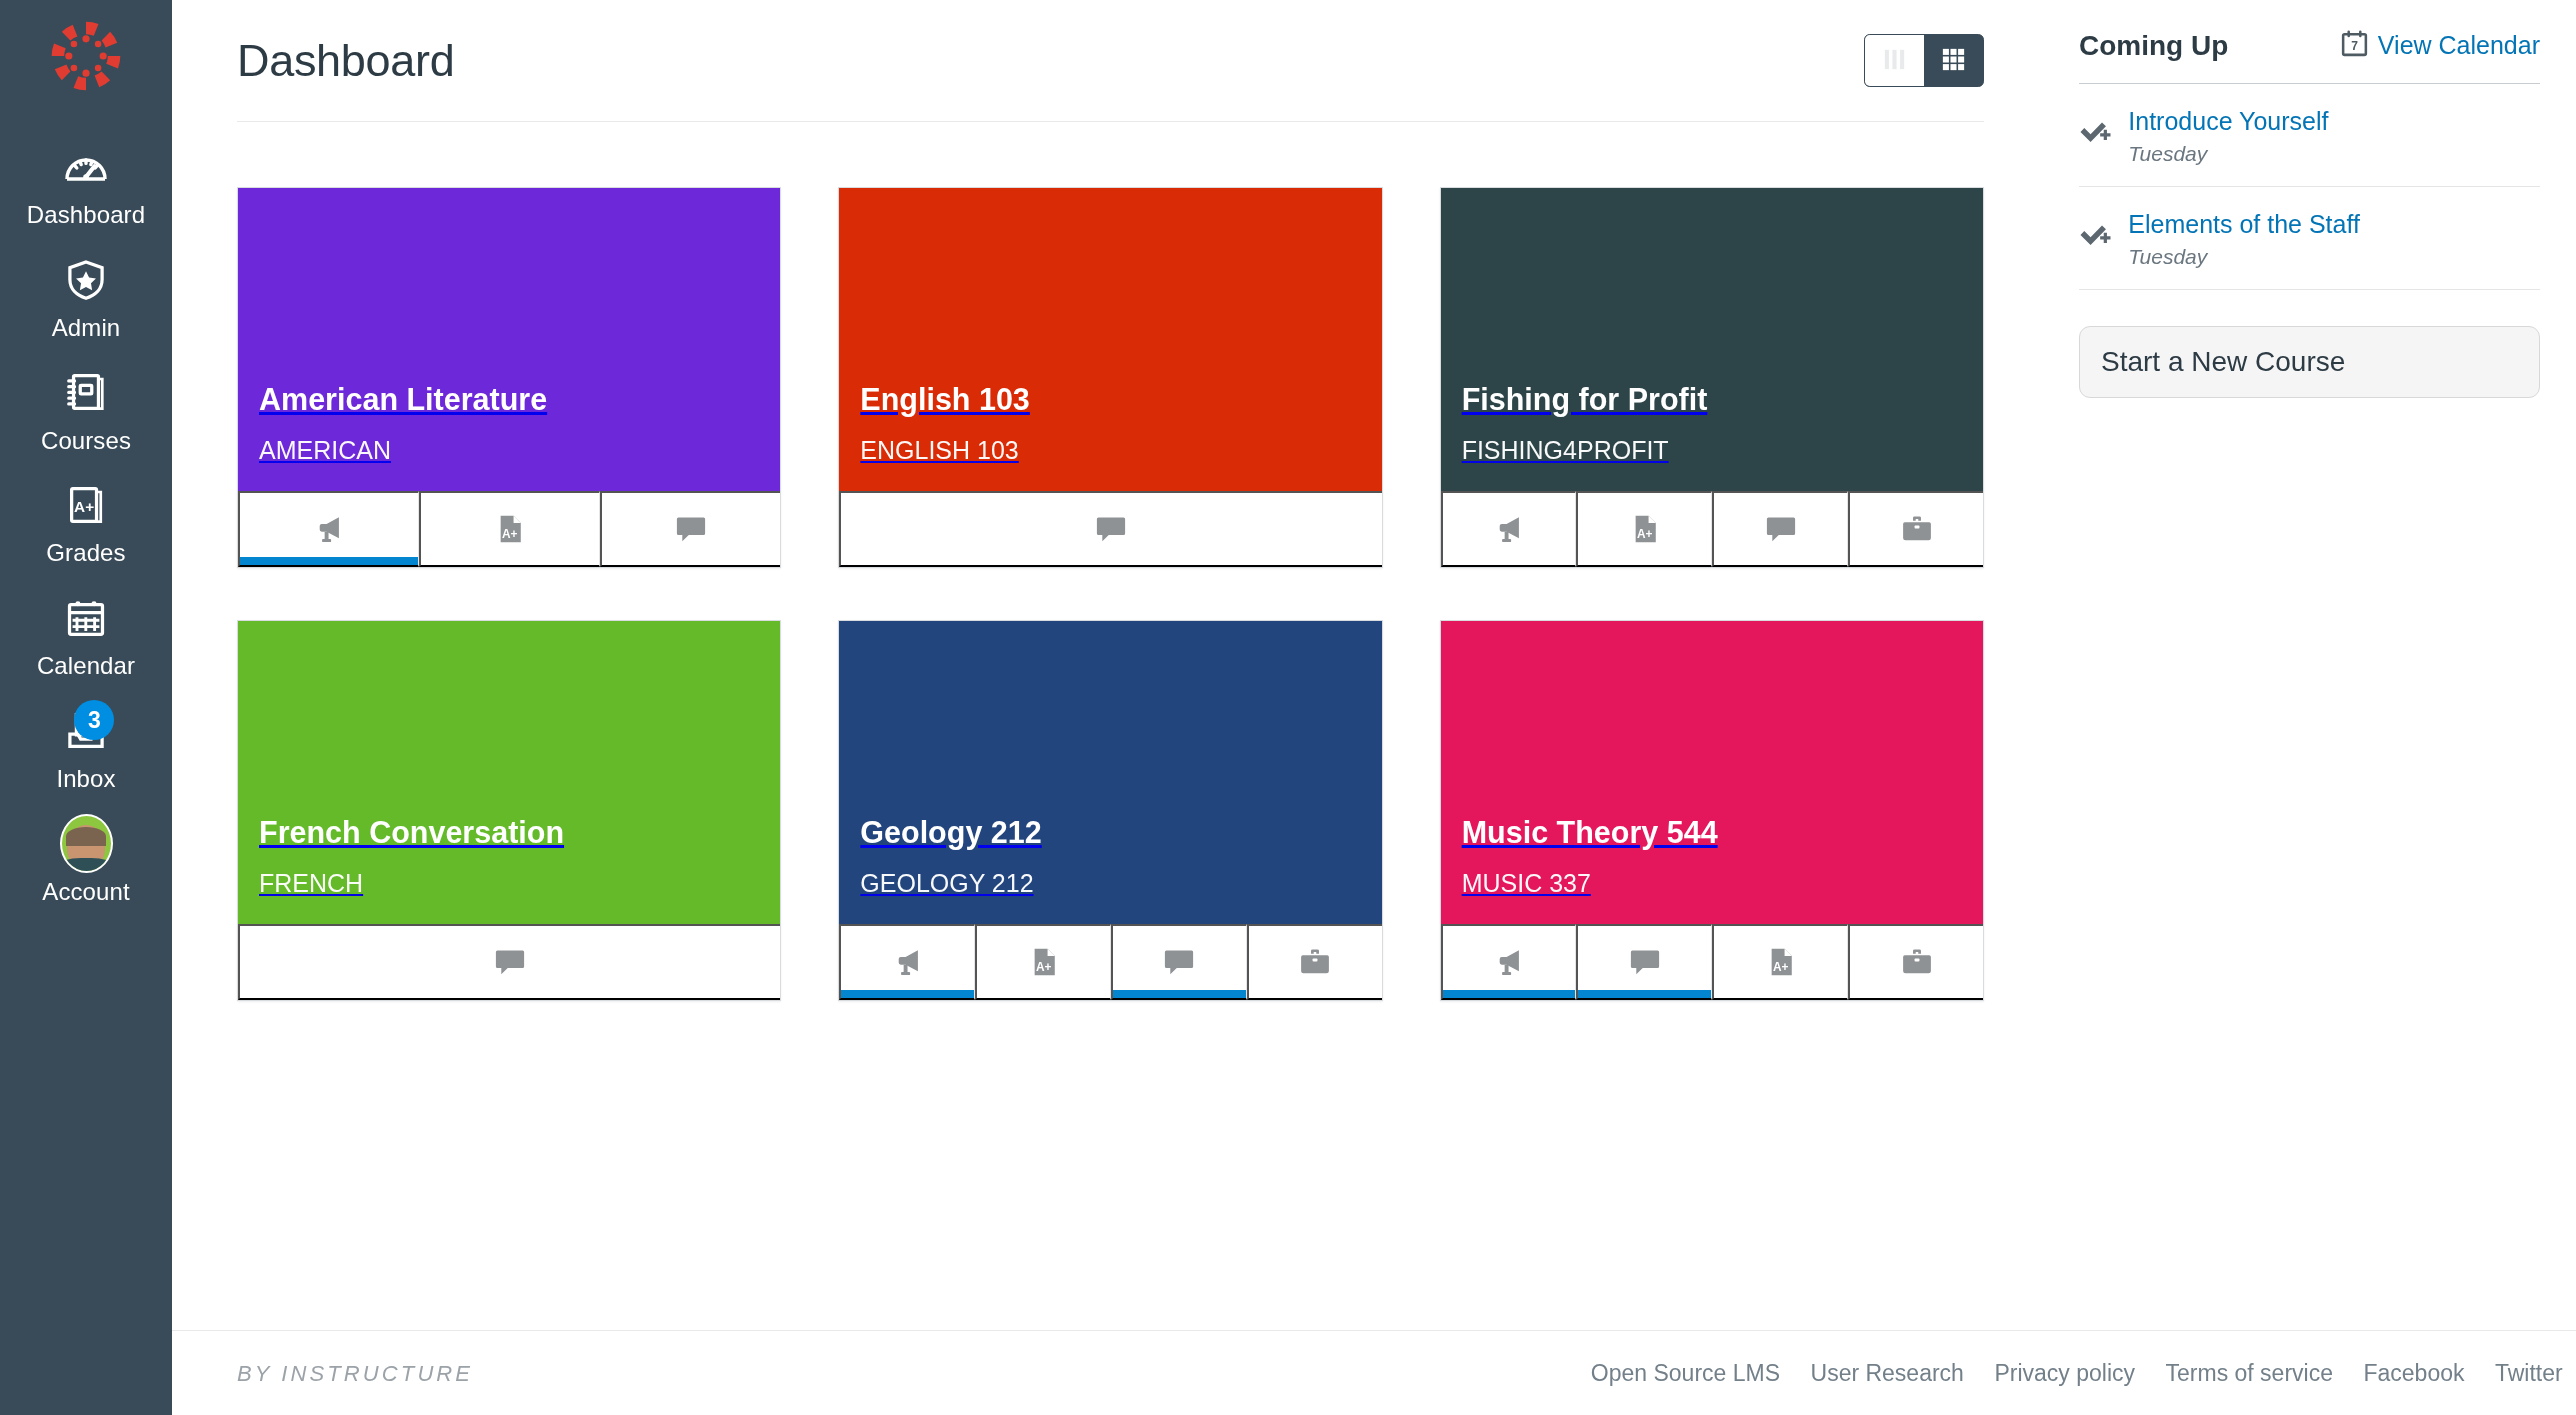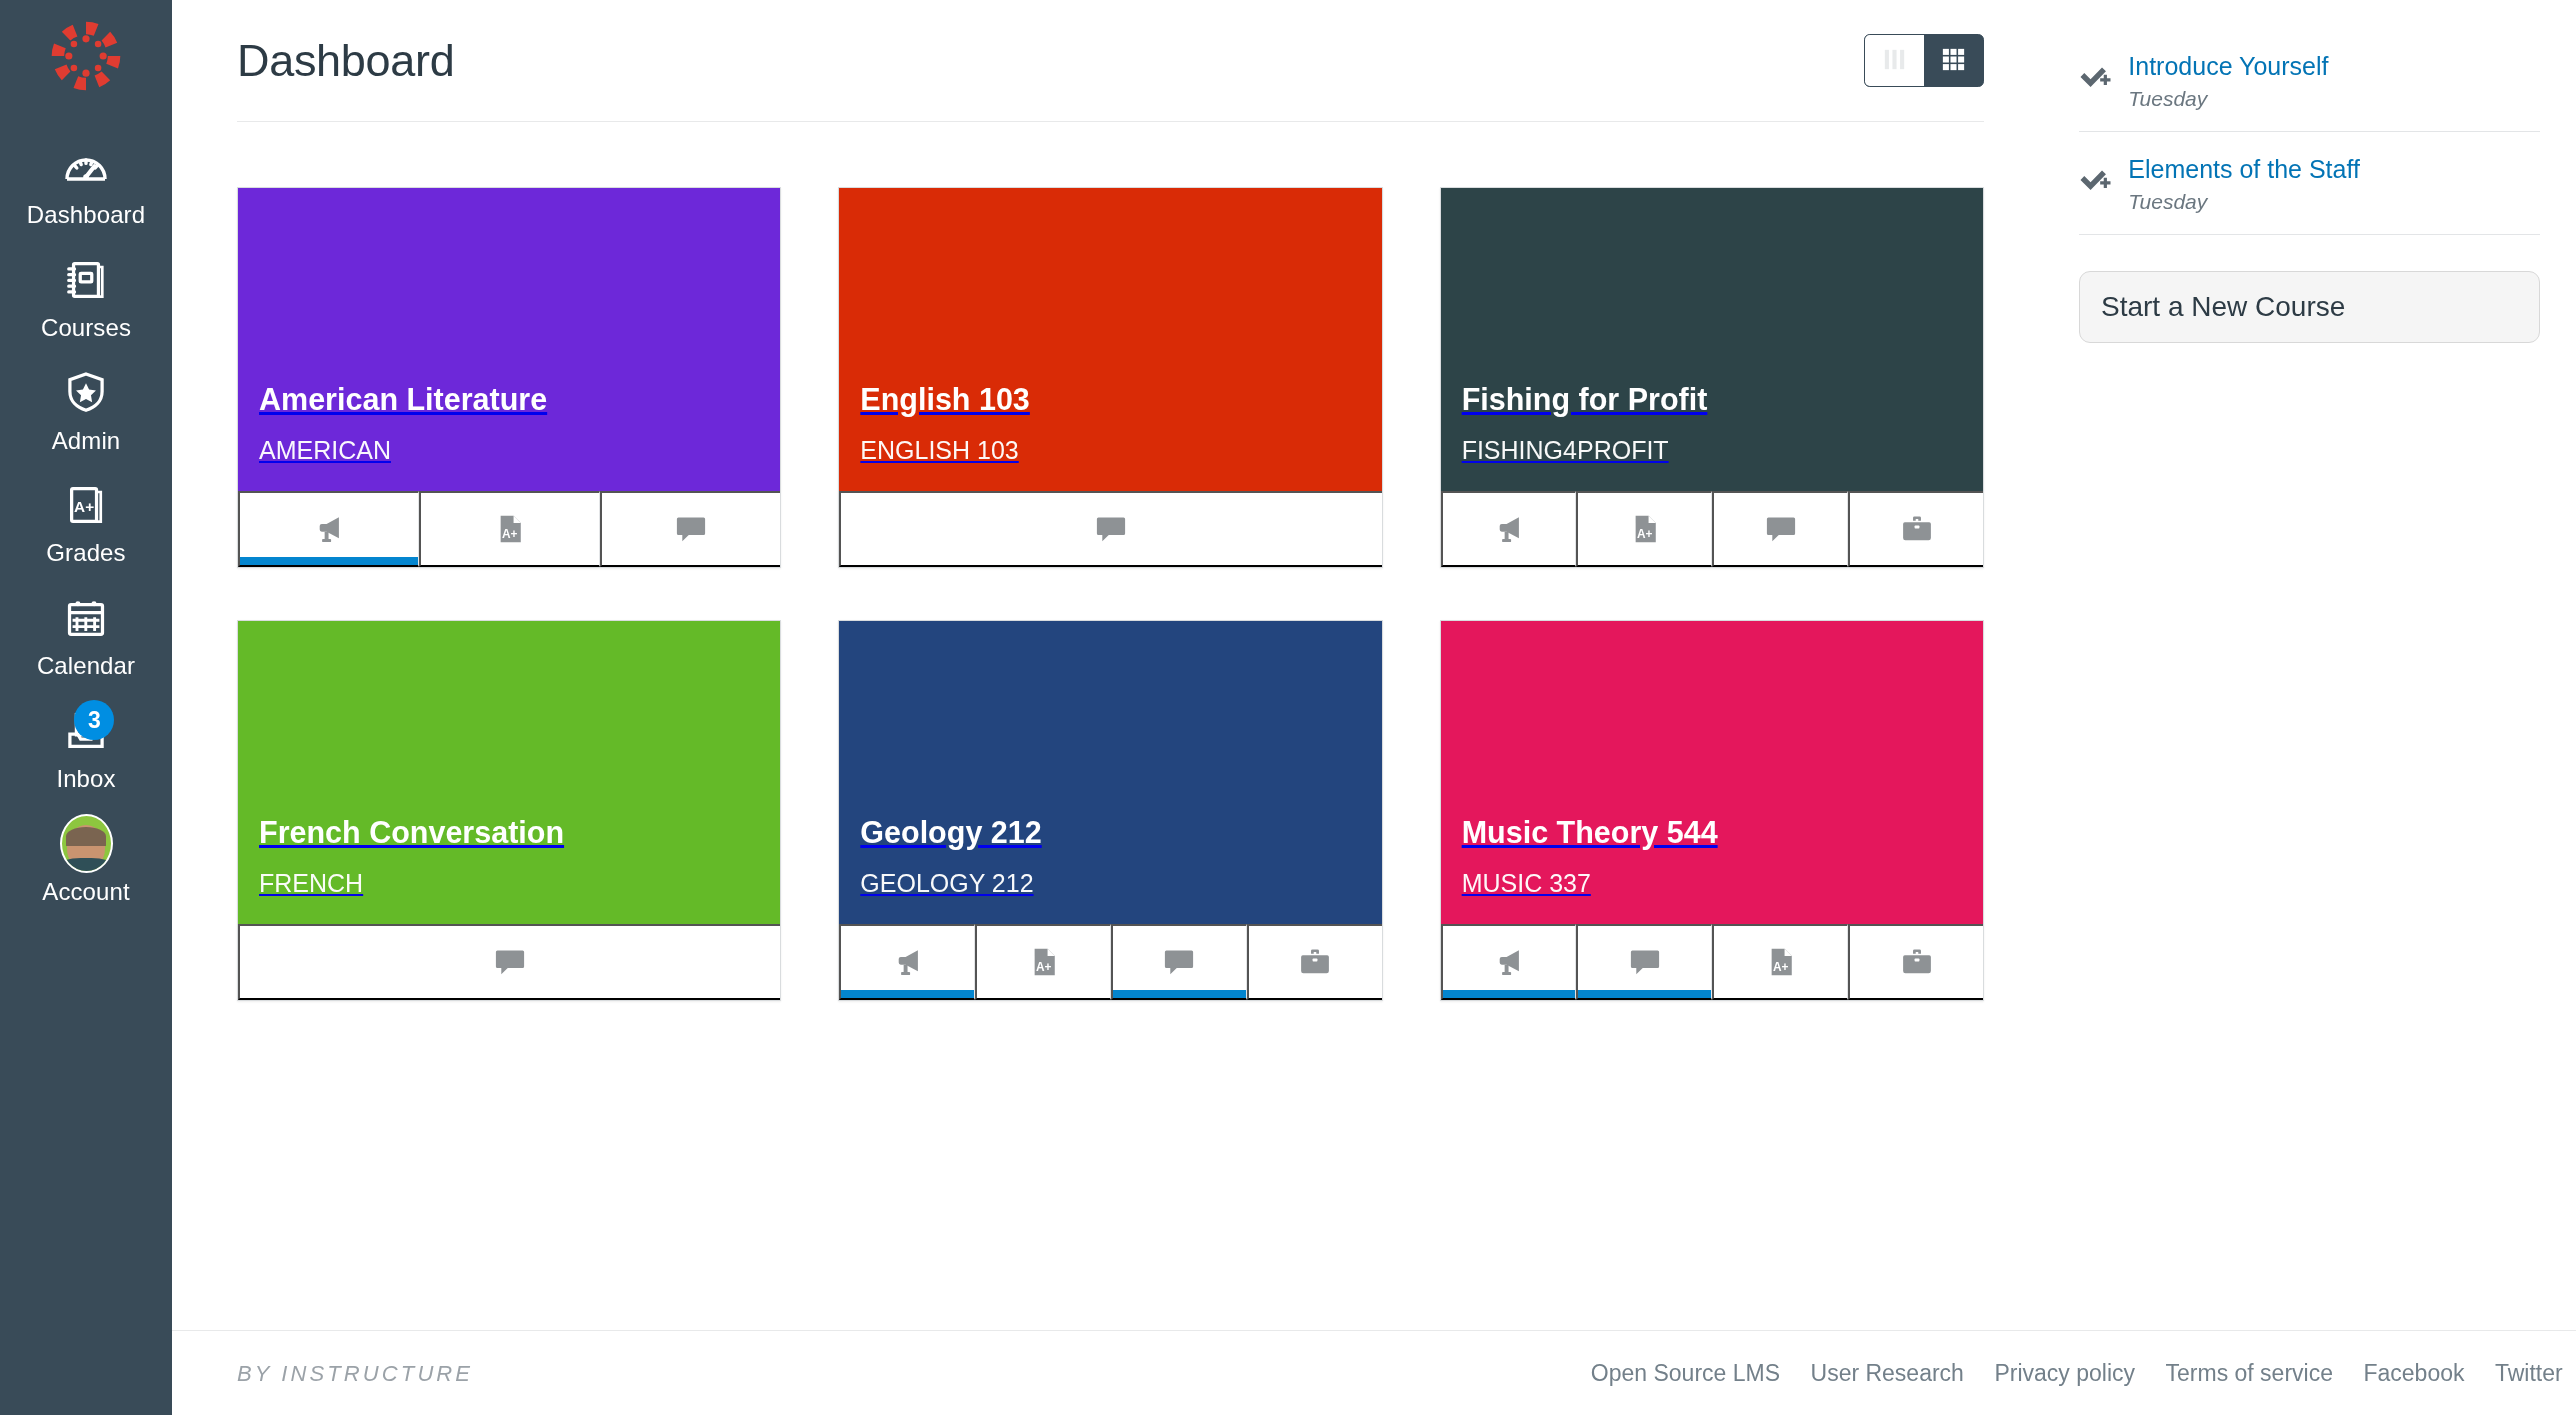--- a/index.html
+++ b/index.html
@@ -377,37 +377,37 @@
           <circle cx="12" cy="17" r="1.4" fill="#ffffff" stroke="none"></circle>
           <path d="M6.3 11.2 l1.1 1.3M9 9.2 l.6 1.6M12 8.5 v1.7M15 9.2 l-.6 1.6M17.7 11.2 l-1.1 1.3" stroke-linecap="round"></path>
         </svg>
       </span>
       <span class="nav-label">Dashboard</span>
     </a>
 
     <a class="nav-item" href="#">
       <span class="nav-icon">
         <svg width="46" height="46" viewBox="0 0 24 24" fill="none" stroke="#ffffff" stroke-width="1.7">
+          <path d="M12 2.6 L20.4 5.6 v6.2 c0 5-3.6 8.3-8.4 9.7 -4.8-1.4-8.4-4.7-8.4-9.7 V5.6 z"></path>
+          <path d="M12 7.4 l1.6 3.3 3.6.5 -2.6 2.5.6 3.6 -3.2-1.7 -3.2 1.7.6-3.6 -2.6-2.5 3.6-.5z" fill="#ffffff" stroke="none"></path>
+        </svg>
+      </span>
+      <span class="nav-label">Admin</span>
+    </a>
+
+    <a class="nav-item" href="#">
+      <span class="nav-icon">
+        <svg width="46" height="46" viewBox="0 0 24 24" fill="none" stroke="#ffffff" stroke-width="1.7">
           <rect x="5.5" y="3.5" width="13" height="17" rx="0.6"></rect>
           <rect x="9" y="8.5" width="6" height="4.5" rx="0.4"></rect>
           <path d="M3 6.2h3M3 9.2h3M3 12.2h3M3 15.2h3M3 18.2h3" stroke-linecap="round"></path>
           <path d="M18.5 5.2h2v15.5h-11" stroke-width="1.4"></path>
         </svg>
       </span>
       <span class="nav-label">Courses</span>
-    </a>
-
-    <a class="nav-item" href="#">
-      <span class="nav-icon">
-        <svg width="46" height="46" viewBox="0 0 24 24" fill="none" stroke="#ffffff" stroke-width="1.7">
-          <path d="M12 2.6 L20.4 5.6 v6.2 c0 5-3.6 8.3-8.4 9.7 -4.8-1.4-8.4-4.7-8.4-9.7 V5.6 z"></path>
-          <path d="M12 7.4 l1.6 3.3 3.6.5 -2.6 2.5.6 3.6 -3.2-1.7 -3.2 1.7.6-3.6 -2.6-2.5 3.6-.5z" fill="#ffffff" stroke="none"></path>
-        </svg>
-      </span>
-      <span class="nav-label">Admin</span>
     </a>
 
     <a class="nav-item" href="#">
       <span class="nav-icon">
         <svg width="46" height="46" viewBox="0 0 24 24" fill="none" stroke="#ffffff" stroke-width="1.7">
           <rect x="4.5" y="3.5" width="13" height="17" rx="0.7"></rect>
           <path d="M17.5 5.2h2.2v15.5H7" stroke-width="1.4"></path>
           <text x="11" y="15.5" font-family="Liberation Sans, sans-serif" font-size="8" font-weight="bold" fill="#ffffff" stroke="none" text-anchor="middle">A+</text>
         </svg>
       </span>
@@ -681,20 +681,33 @@
                       <rect x="10.3" y="9.6" width="3.4" height="2.1" rx="0.5" fill="#ffffff"></rect>
                     </svg>
                   </span>
                 </button>
               </div>
             </div>
           </div>
       </div>
 
       <aside id="right-rail">
+        <div class="rail-head">
+          <span class="rail-title">Coming Up</span>
+          <a class="view-calendar" href="#">
+            <span>
+              <svg width="29" height="29" viewBox="0 0 24 24">
+                <rect x="2.6" y="4.4" width="18.8" height="17" rx="1.2" fill="none" stroke="#4F5B63" stroke-width="2.1"></rect>
+                <path d="M7.2 2.2v3.6M16.8 2.2v3.6" stroke="#4F5B63" stroke-width="2.1" stroke-linecap="round"></path>
+                <text x="12" y="17.6" font-family="Liberation Sans, sans-serif" font-size="10" font-weight="bold" fill="#4F5B63" text-anchor="middle">7</text>
+              </svg>
+            </span>
+            <span class="vc-label">View Calendar</span>
+          </a>
+        </div>
 
         <div id="upcoming-list">
             <div class="upcoming-item">
               <span class="ui-icon"><svg width="32" height="29" viewBox="0 0 26 22" fill="#5C6770">
                   <path d="M1.2 11.4 l3.1 -3.2 5.1 5 9.3 -9.6 3.2 3.2 -12.5 12.8 z"></path>
                   <path d="M17.2 12.4 h2.9 v-2.9 h2.6 v2.9 h2.9 v2.6 h-2.9 v2.9 h-2.6 v-2.9 h-2.9 z"></path>
                 </svg></span>
               <div class="ui-body">
                 <a class="ui-title" href="#">Introduce Yourself</a>
                 <span class="ui-sub">Tuesday</span>

